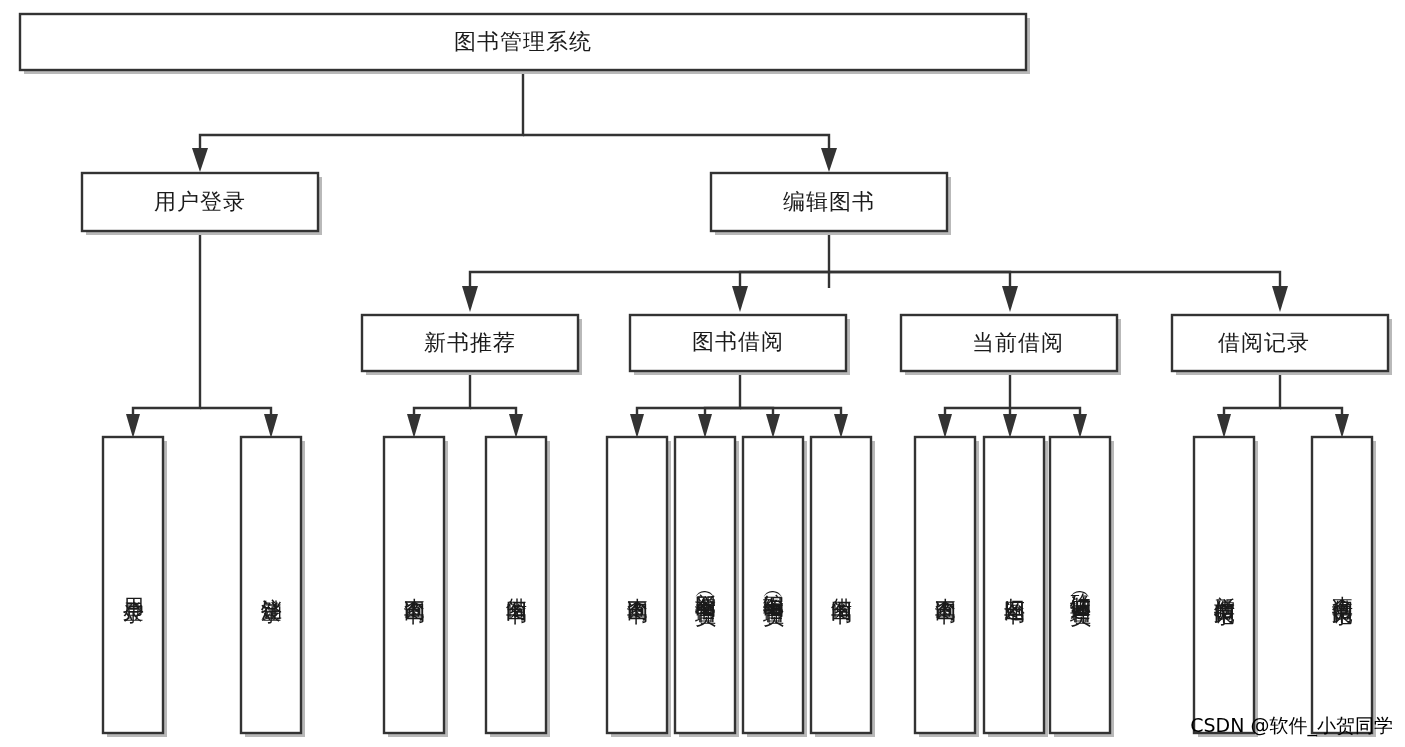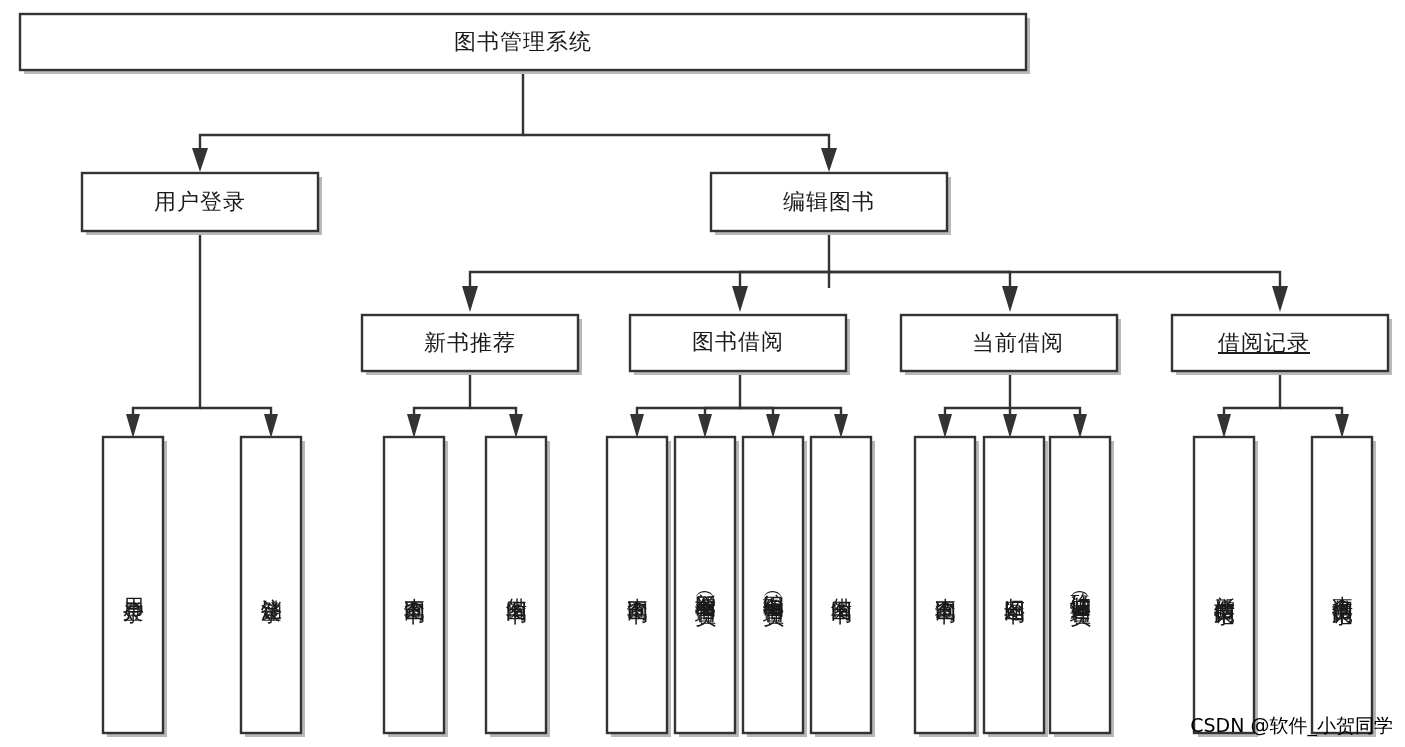--- a/index.html
+++ b/index.html
@@ -234,21 +234,21 @@
   <div class="hlabel-wrap" style="left:82px; top:173px; width:236px; height:58px;">用户登录</div>
 
   <div class="hlabel-wrap" style="left:711px; top:173px; width:236px; height:58px;">编辑图书</div>
 
   <div class="hlabel-wrap" style="left:362px; top:315px; width:216px; height:56px;border-radius:24px;">新书推荐</div>
 
   <div class="hlabel-wrap" style="left:630px; top:315px; width:216px; height:54px;">图书借阅</div>
 
   <div class="hlabel-wrap" style="left:901px; top:315px; width:216px; height:56px;padding-left:9px;">当前借阅</div>
 
-  <div class="hlabel-wrap" style="left:1172px; top:315px; width:184px; height:56px;text-decoration:underline;">借阅记录</div>
+  <div class="hlabel-wrap" style="left:1172px; top:315px; width:184px; height:56px;">借阅记录</div>
 
   <div class="vlabel-wrap" style="left:103px; top:437px; width:60px; height:296px;">用户登录</div>
   <div class="vlabel-wrap" style="left:241px; top:437px; width:60px; height:296px;">注销登录</div>
 
   <div class="vlabel-wrap" style="left:384px; top:437px; width:60px; height:296px;">查询图书</div>
   <div class="vlabel-wrap" style="left:486px; top:437px; width:60px; height:296px;">借阅图书</div>
 
   <div class="vlabel-wrap" style="left:607px; top:437px; width:60px; height:296px;">查询图书</div>
   <div class="vlabel-wrap" style="left:675px; top:437px; width:60px; height:296px;">新增图书（管理员）</div>
   <div class="vlabel-wrap" style="left:743px; top:437px; width:60px; height:296px;">编辑图书（管理员）</div>

